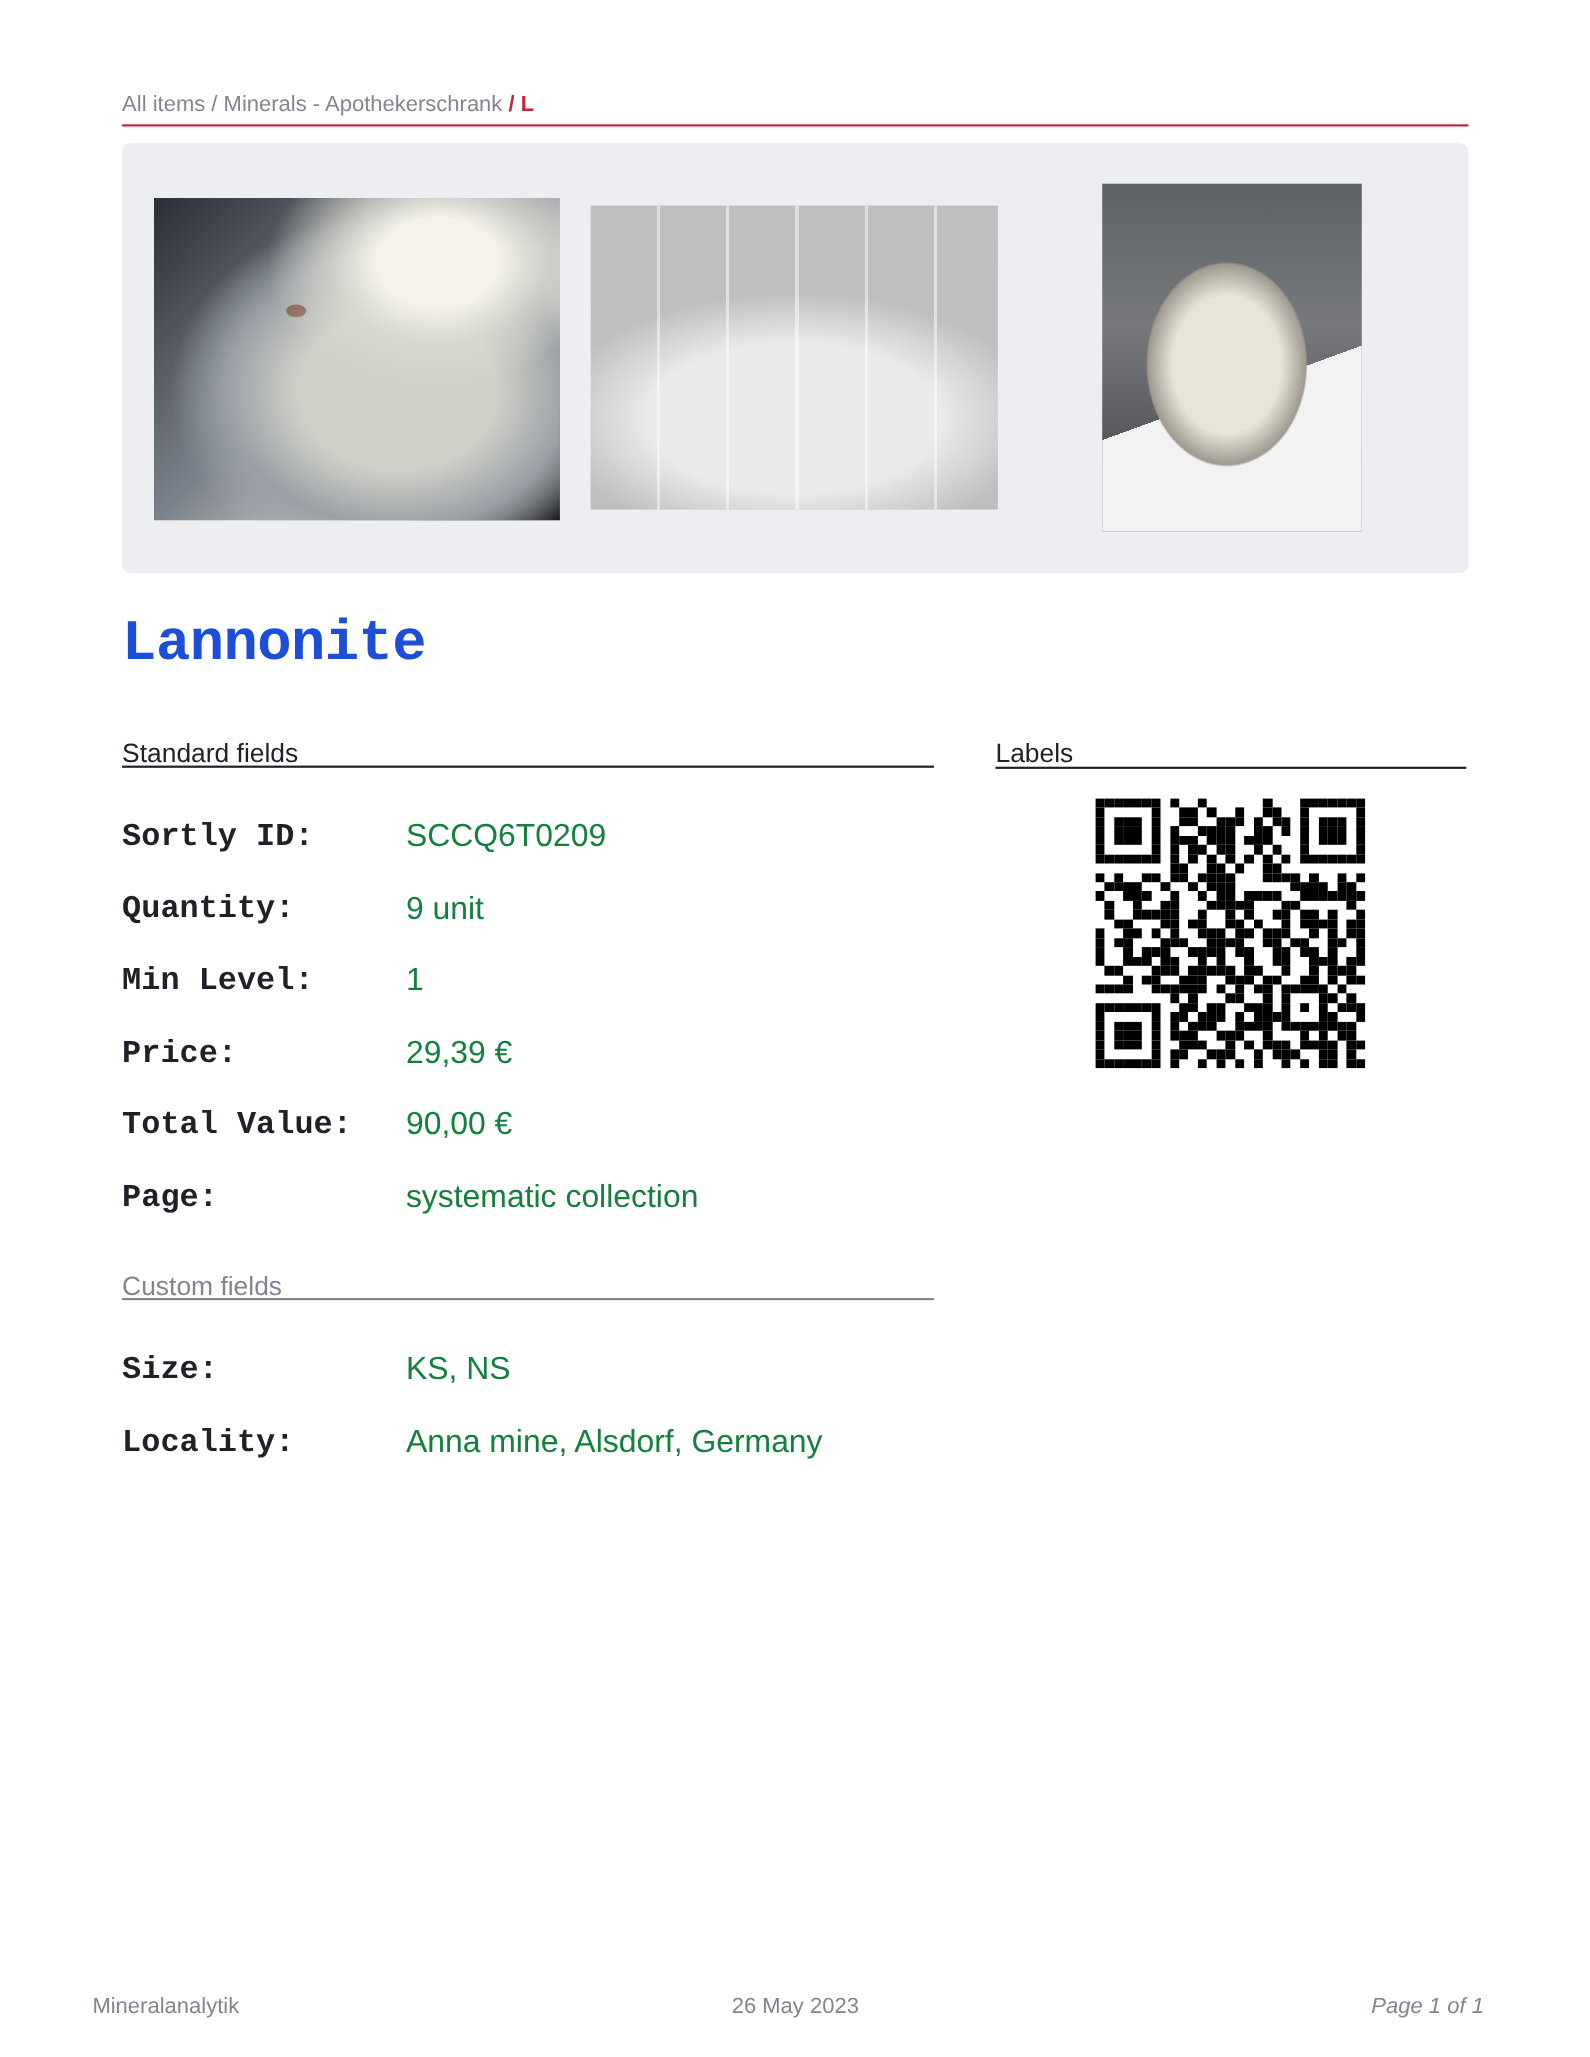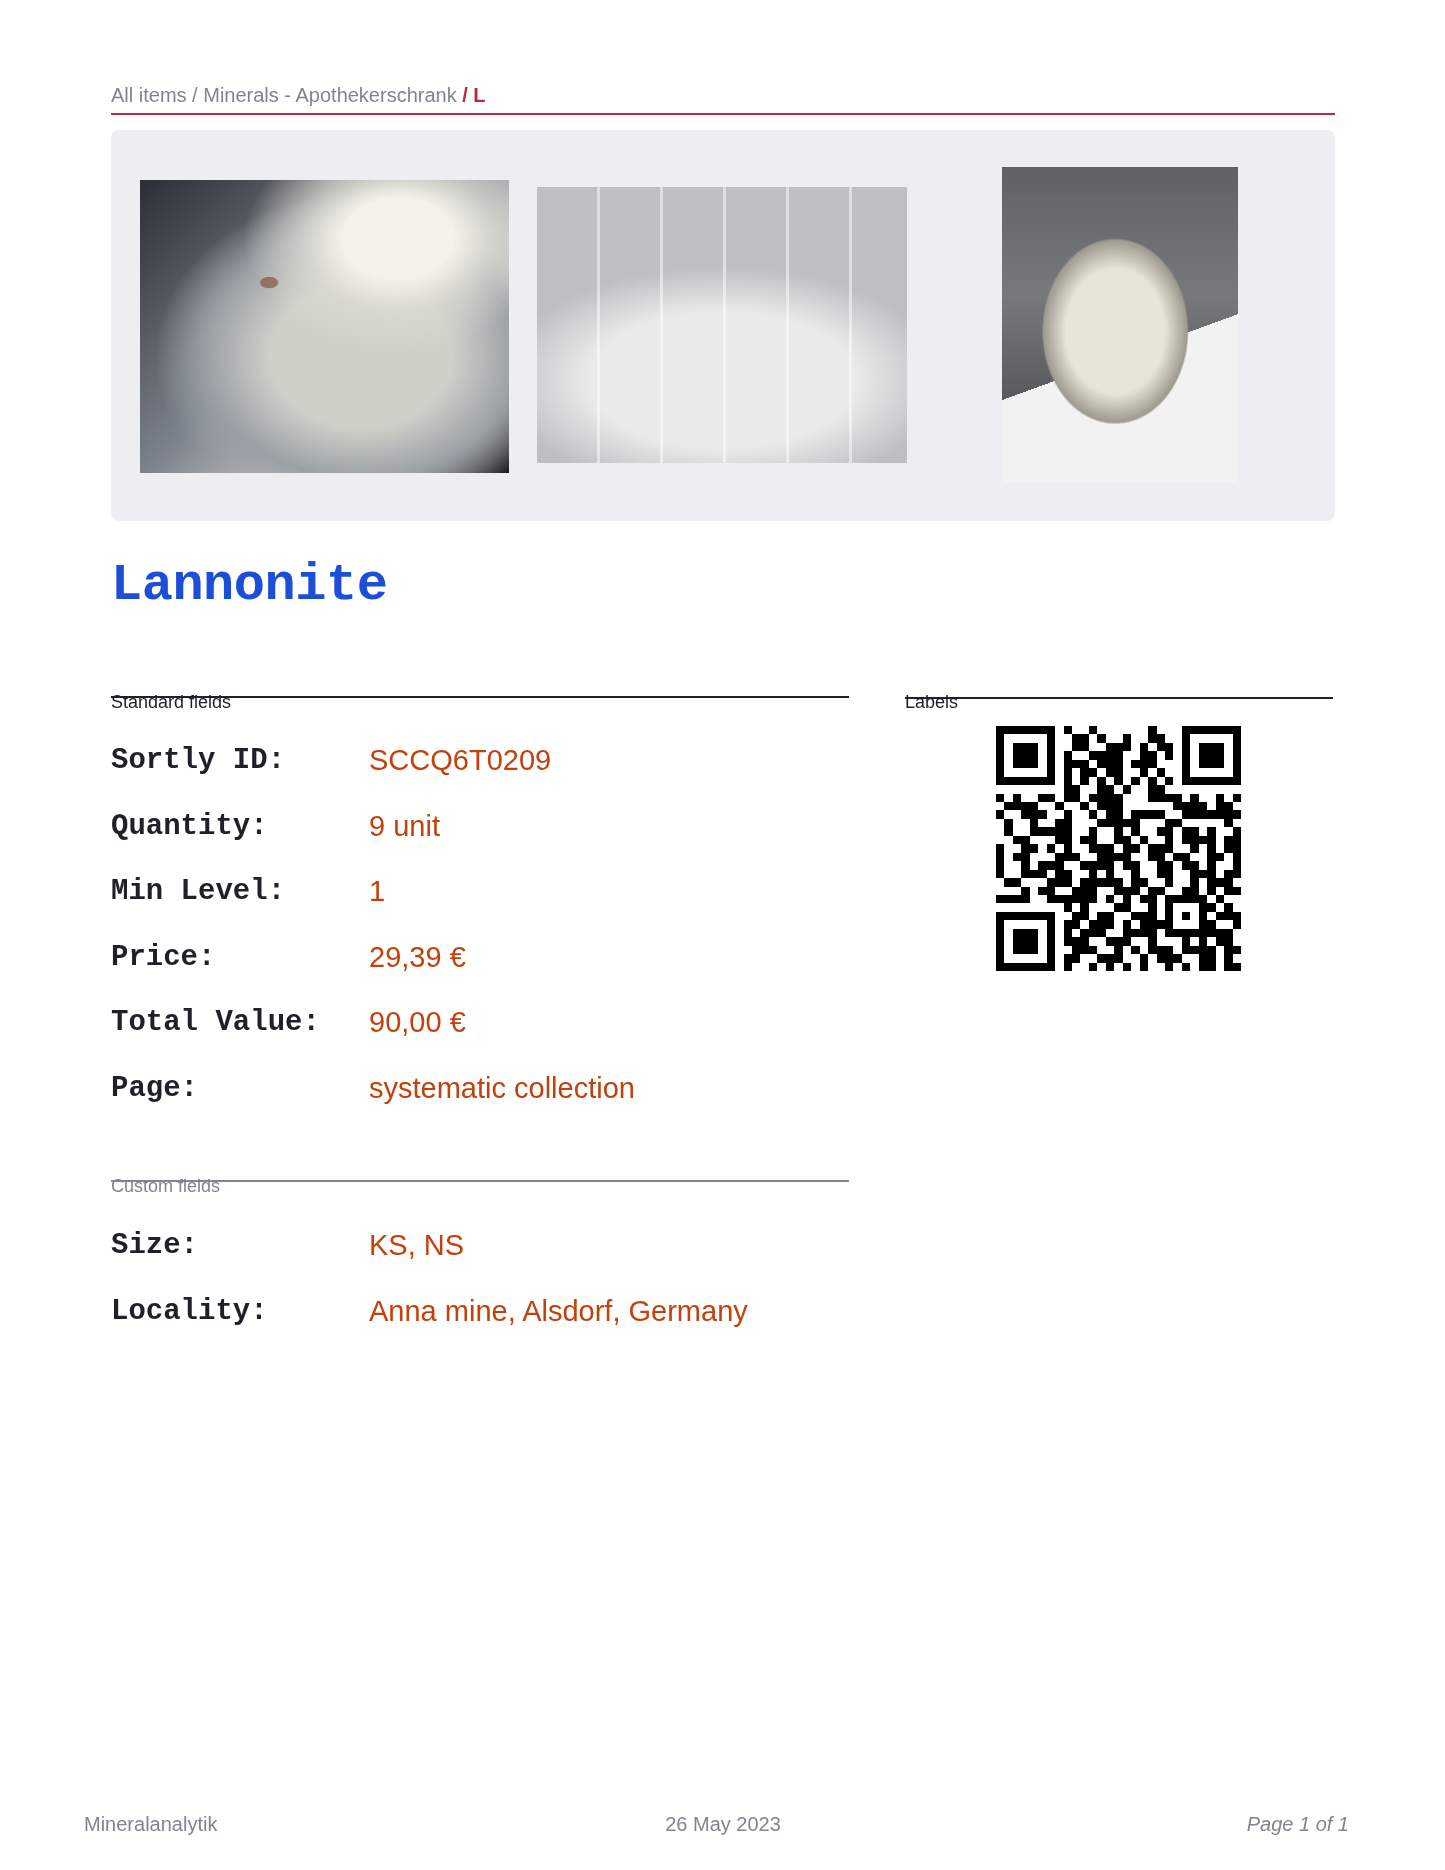--- a/index.html
+++ b/index.html
@@ -21,27 +21,27 @@
         background:
           repeating-linear-gradient(90deg, rgba(255,255,255,0.0) 0 60px, rgba(255,255,255,0.5) 60px 63px),
           radial-gradient(ellipse 80% 55% at 50% 70%, #eaeaea 0 45%, #bdbfc1 75%),
           linear-gradient(180deg, #c7c8c9 0%, #d9dadb 35%, #b7b8ba 100%); }
   .p3 { left: 891px; top: 37px; width: 236px; height: 316px;
         background:
           radial-gradient(ellipse 38% 36% at 48% 52%, #e8e4d8 0 55%, #9e9a90 80%, transparent 82%),
           linear-gradient(160deg, transparent 0 58%, #f2f2f2 58% 100%),
           linear-gradient(180deg, #5e6266 0%, #77797c 40%, #3f4144 100%); }
   .title { left: 111px; top: 556px; font-size: 52px; font-weight: bold; color: #1d4ed8; letter-spacing: -0.5px; font-family: Liberation Mono, monospace; }
-  .section-label { font-size: 18px; color: #1f2128; margin-top: 20px; }
+  .section-label { font-size: 24px; color: #1f2128; }
   .section-label.muted { color: #808591; }
   .rule-dark { height: 2px; background: #1f2128; }
   .rule-gray { height: 2px; background: #808591; }
   .row { position: absolute; left: 111px; height: 40px; font-size: 29px; }
   .row .k { position: absolute; left: 0; top: 0; font-weight: bold; color: #1f2128; white-space: nowrap; font-family: Liberation Mono, monospace; }
-  .row .v { position: absolute; left: 258px; top: 0; color: #c2410c; white-space: nowrap; }
+  .row .v { position: absolute; left: 258px; top: 0; color: #15803d; white-space: nowrap; }
   .qr { left: 996px; top: 726px; width: 245px; height: 245px; display: grid;
         grid-template-columns: repeat(29, 1fr); grid-template-rows: repeat(29, 1fr); }
   .qr span { display: block; }
   .qr .b { background: #000; }
   .footer { top: 1813px; font-size: 20px; color: #808591; white-space: nowrap; }
 </style>
 </head>
 <body>
 
 <div class="abs breadcrumb">

